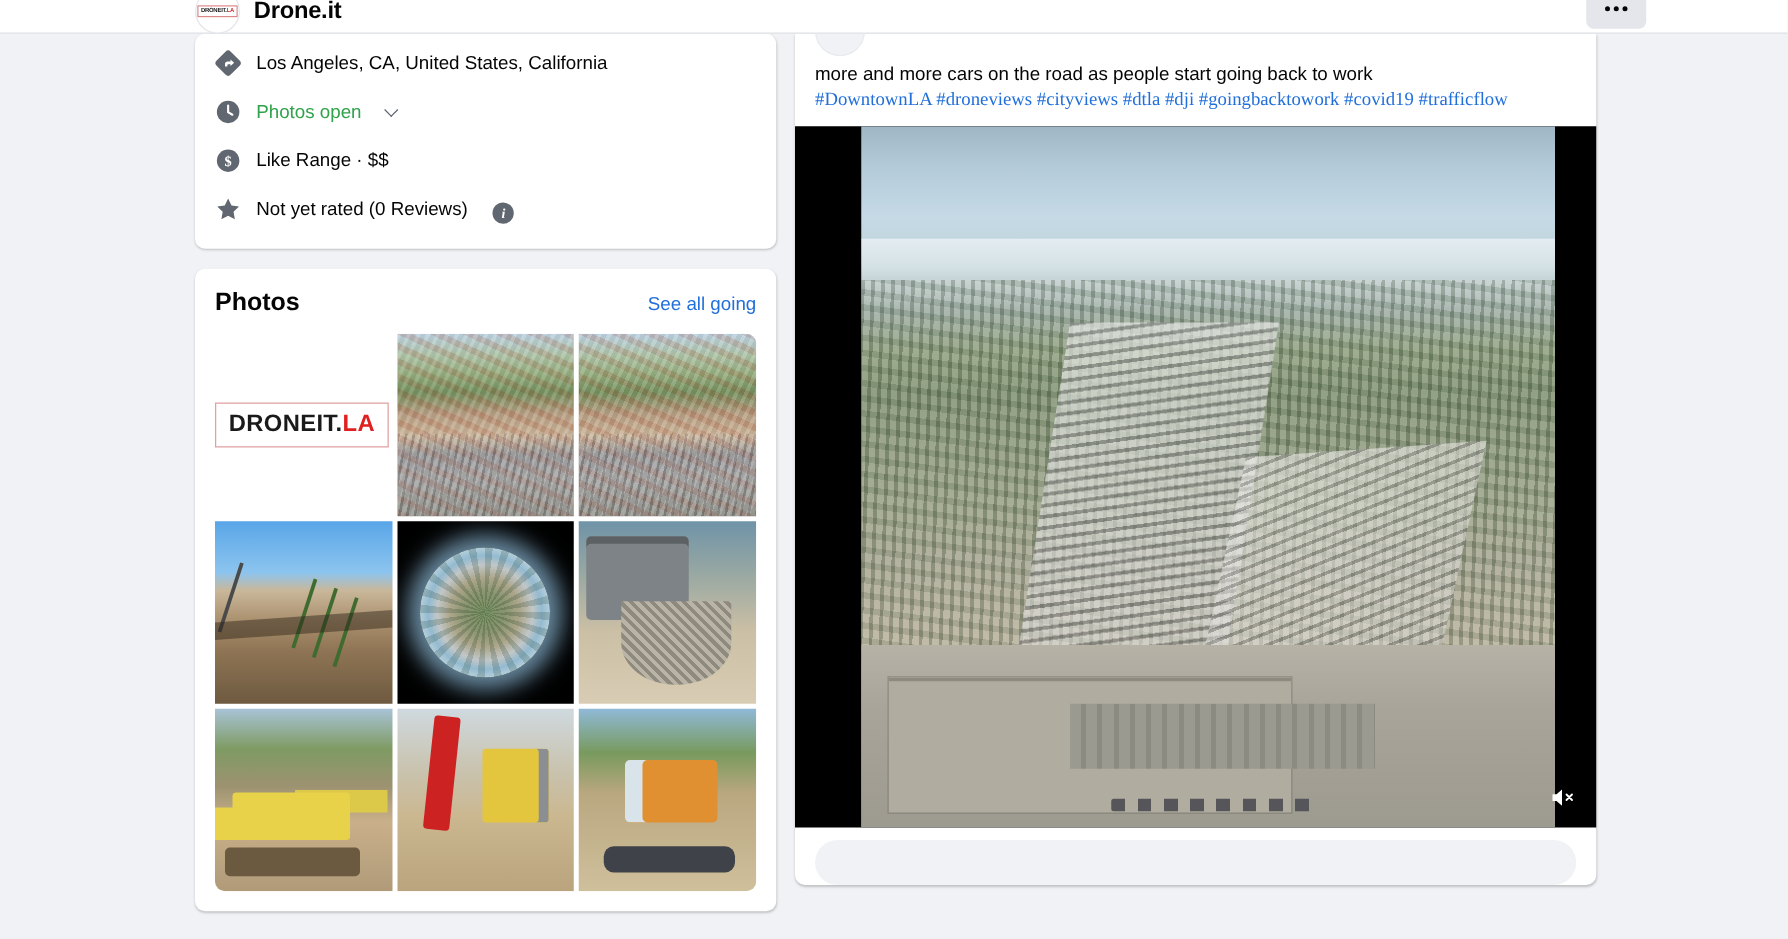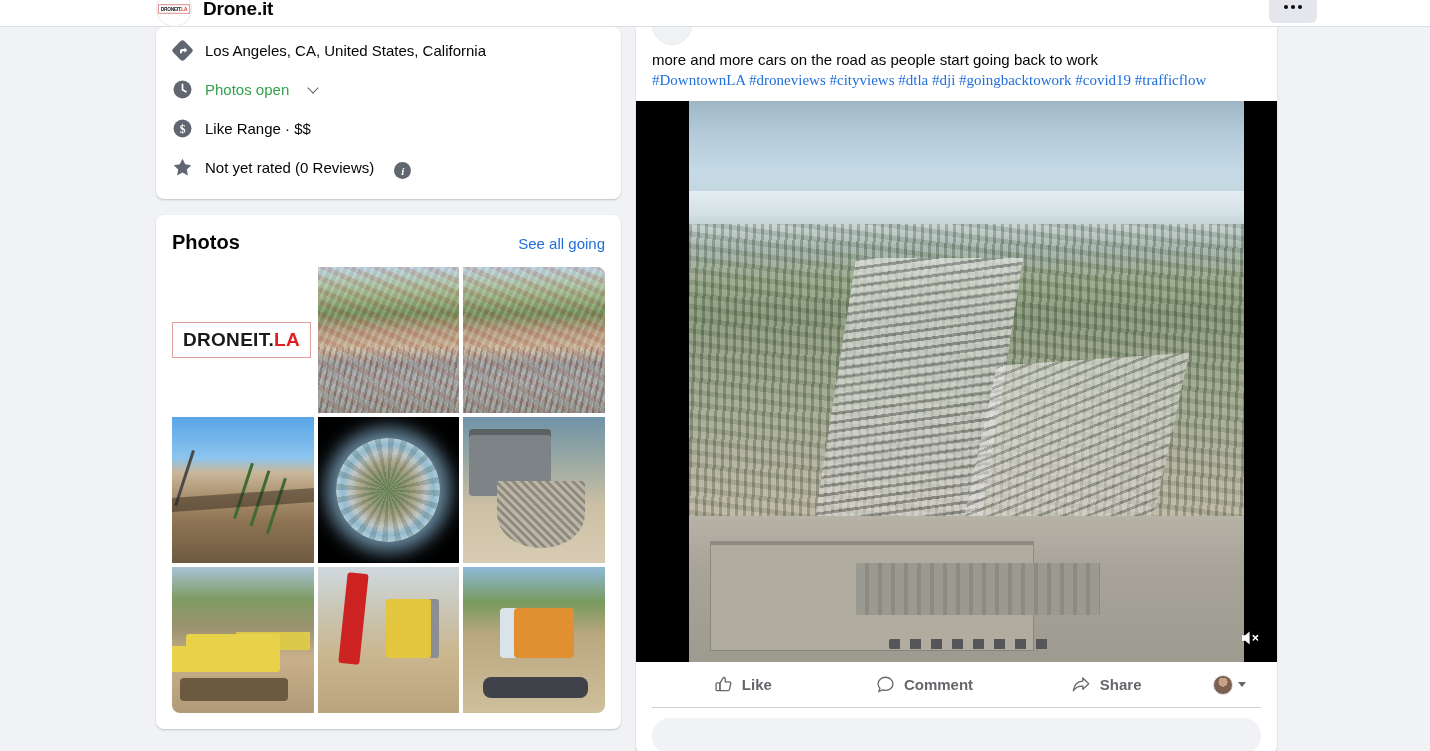--- a/index.html
+++ b/index.html
@@ -514,45 +514,20 @@
         </div>
       </div>
       <div class="mute-btn">
         <svg width="22" height="18" viewBox="0 0 22 18">
           <path d="M2 6.3h3.2L9.6 2.5v13L5.2 11.7H2z" fill="#fff"></path>
           <path d="M13.2 6.6l4.4 4.4M17.6 6.6l-4.4 4.4" stroke="#fff" stroke-width="1.5" stroke-linecap="round"></path>
         </svg>
       </div>
     </div>
 
-    <div class="action-bar">
-      <div class="act">
-        <svg width="19" height="19" viewBox="0 0 20 20">
-          <path d="M6.3 8.6L10 2.6c.9-.2 1.9.5 1.9 1.6v3.1h4.2c1 0 1.7.9 1.5 1.9l-1.3 6c-.1.7-.8 1.2-1.5 1.2H6.3z" fill="none" stroke="#65676b" stroke-width="1.4" stroke-linejoin="round"></path>
-          <rect x="2.2" y="8.2" width="4" height="8.2" rx="1" fill="none" stroke="#65676b" stroke-width="1.4"></rect>
-        </svg>
-        <span>Like</span>
-      </div>
-      <div class="act">
-        <svg width="19" height="19" viewBox="0 0 20 20">
-          <path d="M10 2.4c4.4 0 7.8 3 7.8 6.9s-3.4 6.9-7.8 6.9c-1 0-2-.2-2.9-.5L3.1 17.3l1-3.3C2.9 12.7 2.2 11 2.2 9.3 2.2 5.4 5.6 2.4 10 2.4z" fill="none" stroke="#65676b" stroke-width="1.4"></path>
-        </svg>
-        <span>Comment</span>
-      </div>
-      <div class="act">
-        <svg width="20" height="19" viewBox="0 0 21 20">
-          <path d="M12.4 3.1v3.3C6.6 6.7 3.2 10.4 2.4 16.6c2-3.4 5.1-4.9 10-4.9v3.3l6.2-5.9z" fill="none" stroke="#65676b" stroke-width="1.4" stroke-linejoin="round"></path>
-        </svg>
-        <span>Share</span>
-      </div>
-      <div class="act-avatar-wrap">
-        <div class="act-avatar"></div>
-        <div class="tri-down"></div>
-      </div>
-    </div>
 
     <div class="comment-row">
 
       <div class="c-input">
         
         
       </div>
     </div>
 
   </div>

